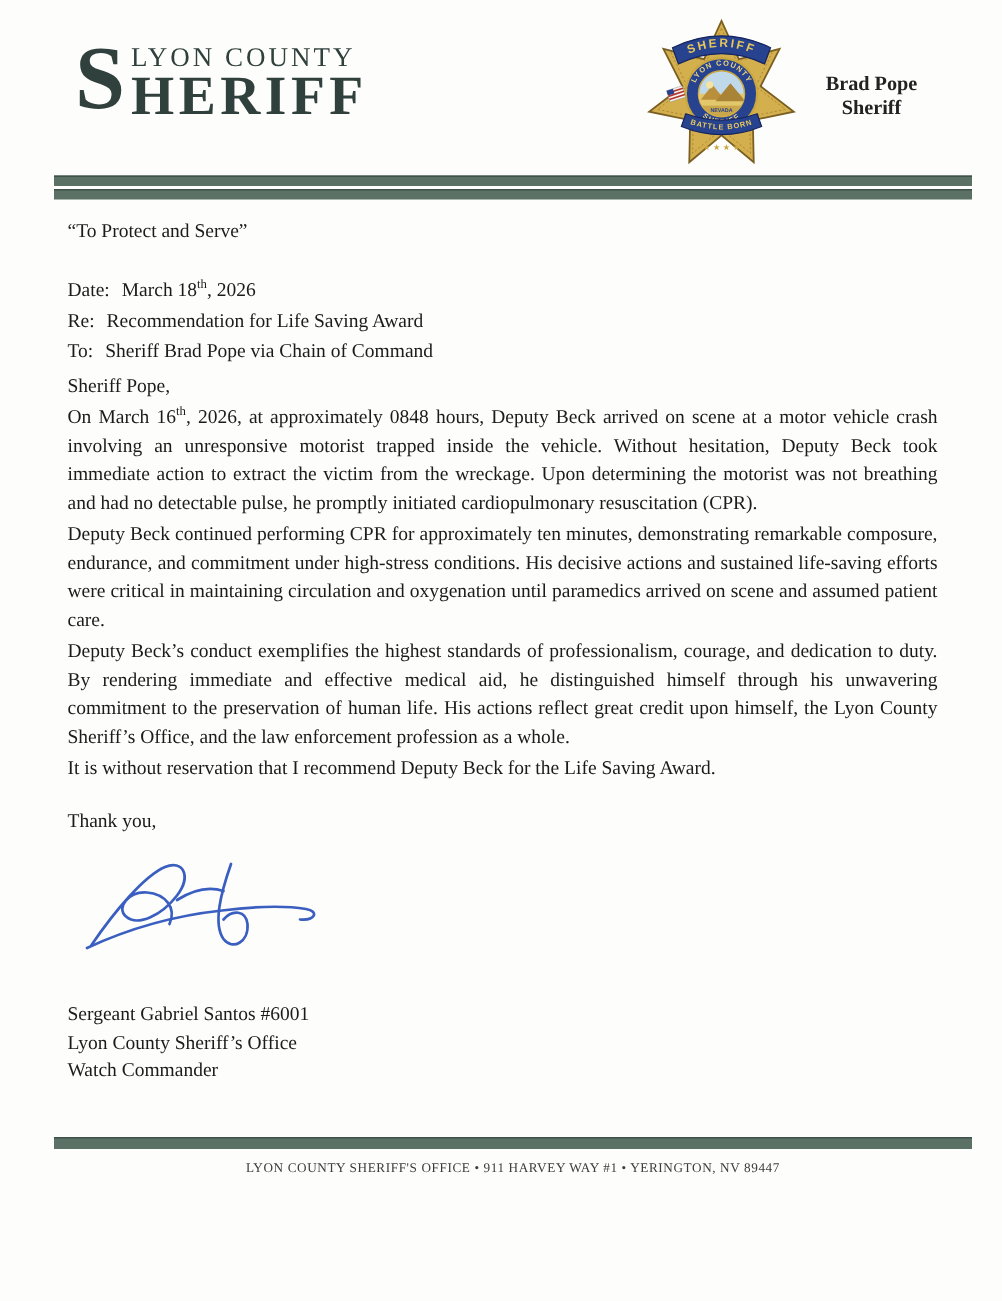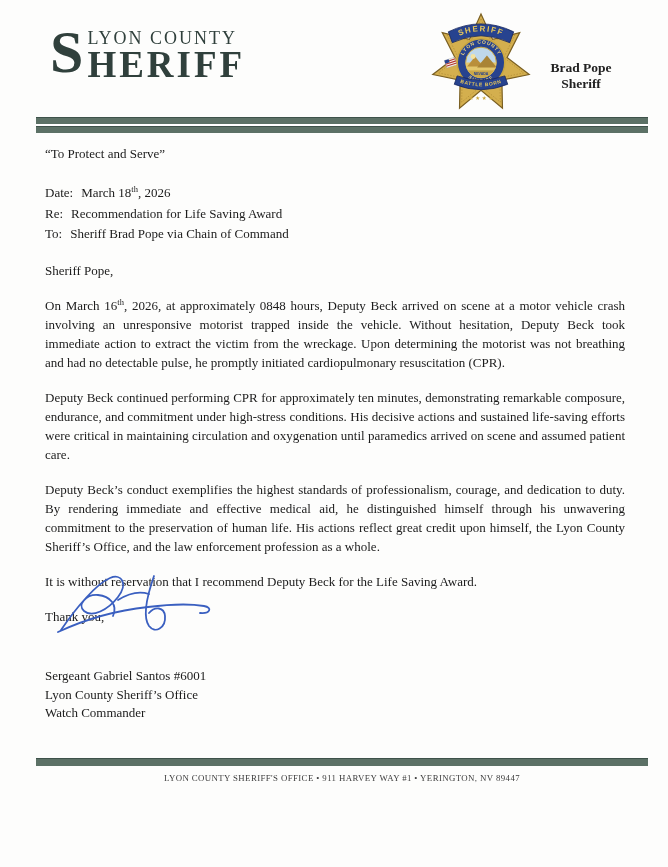--- a/index.html
+++ b/index.html
@@ -19,38 +19,38 @@
   .logo-initial {
     font-size: 60px; line-height: 60px; font-weight: 600;
     color: #30403c; letter-spacing: 0;
   }
   .logo-stack { margin-left: 4px; margin-top: 7px; color: #30403c; }
   .logo-line1 { font-size: 18px; line-height: 18px; letter-spacing: 2px; font-weight: 400; }
   .logo-line2 { font-size: 37px; line-height: 34px; letter-spacing: 3px; font-weight: 700; margin-top: 1px; text-align: right; }
 
   .badge-wrap { position: absolute; left: 427px; top: 11px; width: 108px; height: 104px; }
   .sheriff-id {
-    position: absolute; left: 541px; top: 60px; width: 80px;
+    position: absolute; left: 541px; top: 48px; width: 80px;
     text-align: center; font-weight: 700; font-size: 13.5px; line-height: 16px; color: #222;
   }
 
   .rule-double { position: absolute; left: 36px; top: 117px; width: 612px; }
   .rule-double .bar { height: 7px; background: #5c7166; border-top: 1px solid #3e524a; }
   .rule-double .gap { height: 2px; background: #ffffff; }
 
   
   .content {
     position: absolute; left: 45px; top: 144px; width: 580px;
     font-size: 13px; line-height: 19px;
   }
   .motto { margin-bottom: 20px; }
   .meta-row { line-height: 20.5px; }
   .meta-label { display: inline-block; margin-right: 8px; }
   .salutation { margin-top: 7px; }
-  .para { text-align: justify; margin-top: 16px; }
+  .para { text-align: justify; margin-top: 2px; }
   .para.single { text-align: left; }
   sup { font-size: 8.5px; line-height: 0; vertical-align: super; }
   .thanks { margin-top: 16px; }
 
   .signature-wrap { position: absolute; left: 56px; top: 566px; width: 185px; height: 78px; }
 
   .signer { position: absolute; left: 45px; top: 667px; font-size: 13px; line-height: 18.5px; }
 
   
   .footer-bar { position: absolute; left: 36px; top: 758px; width: 612px; height: 8px; background: #5c7166; border-top: 1px solid #3e524a; }

